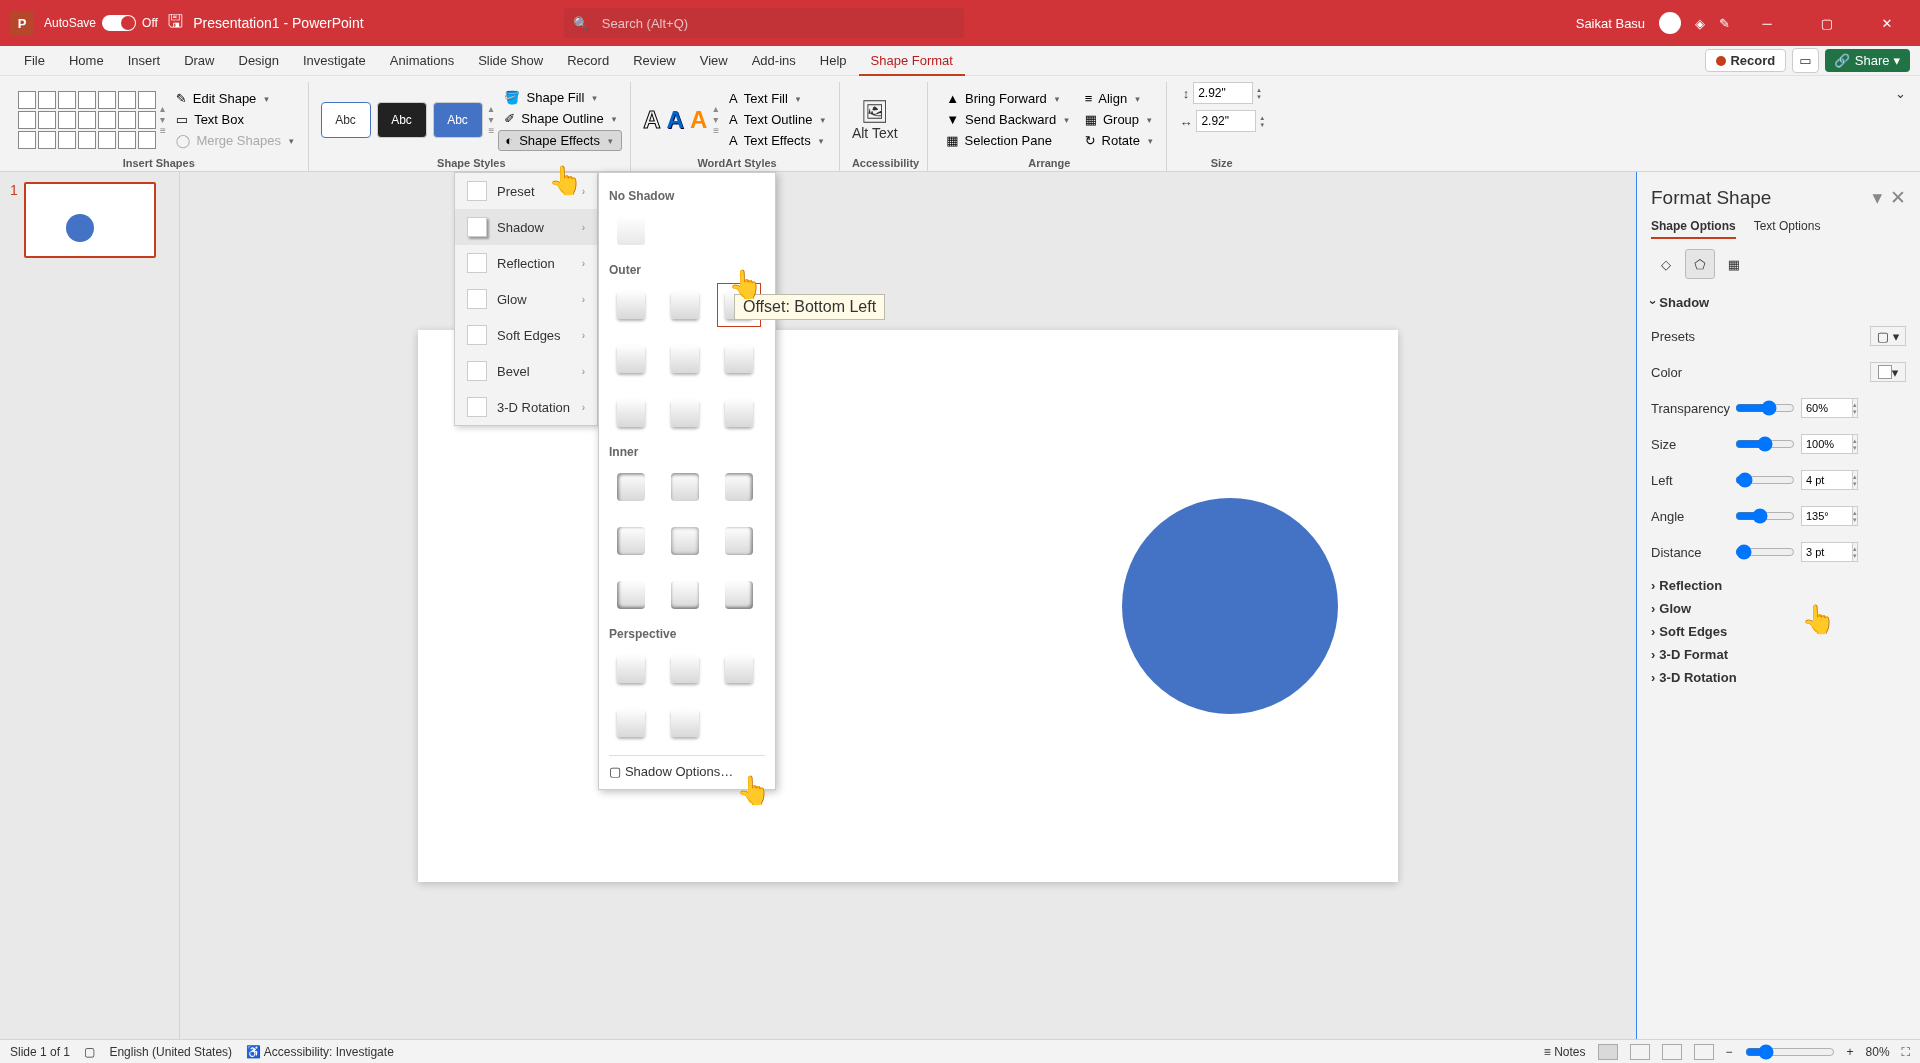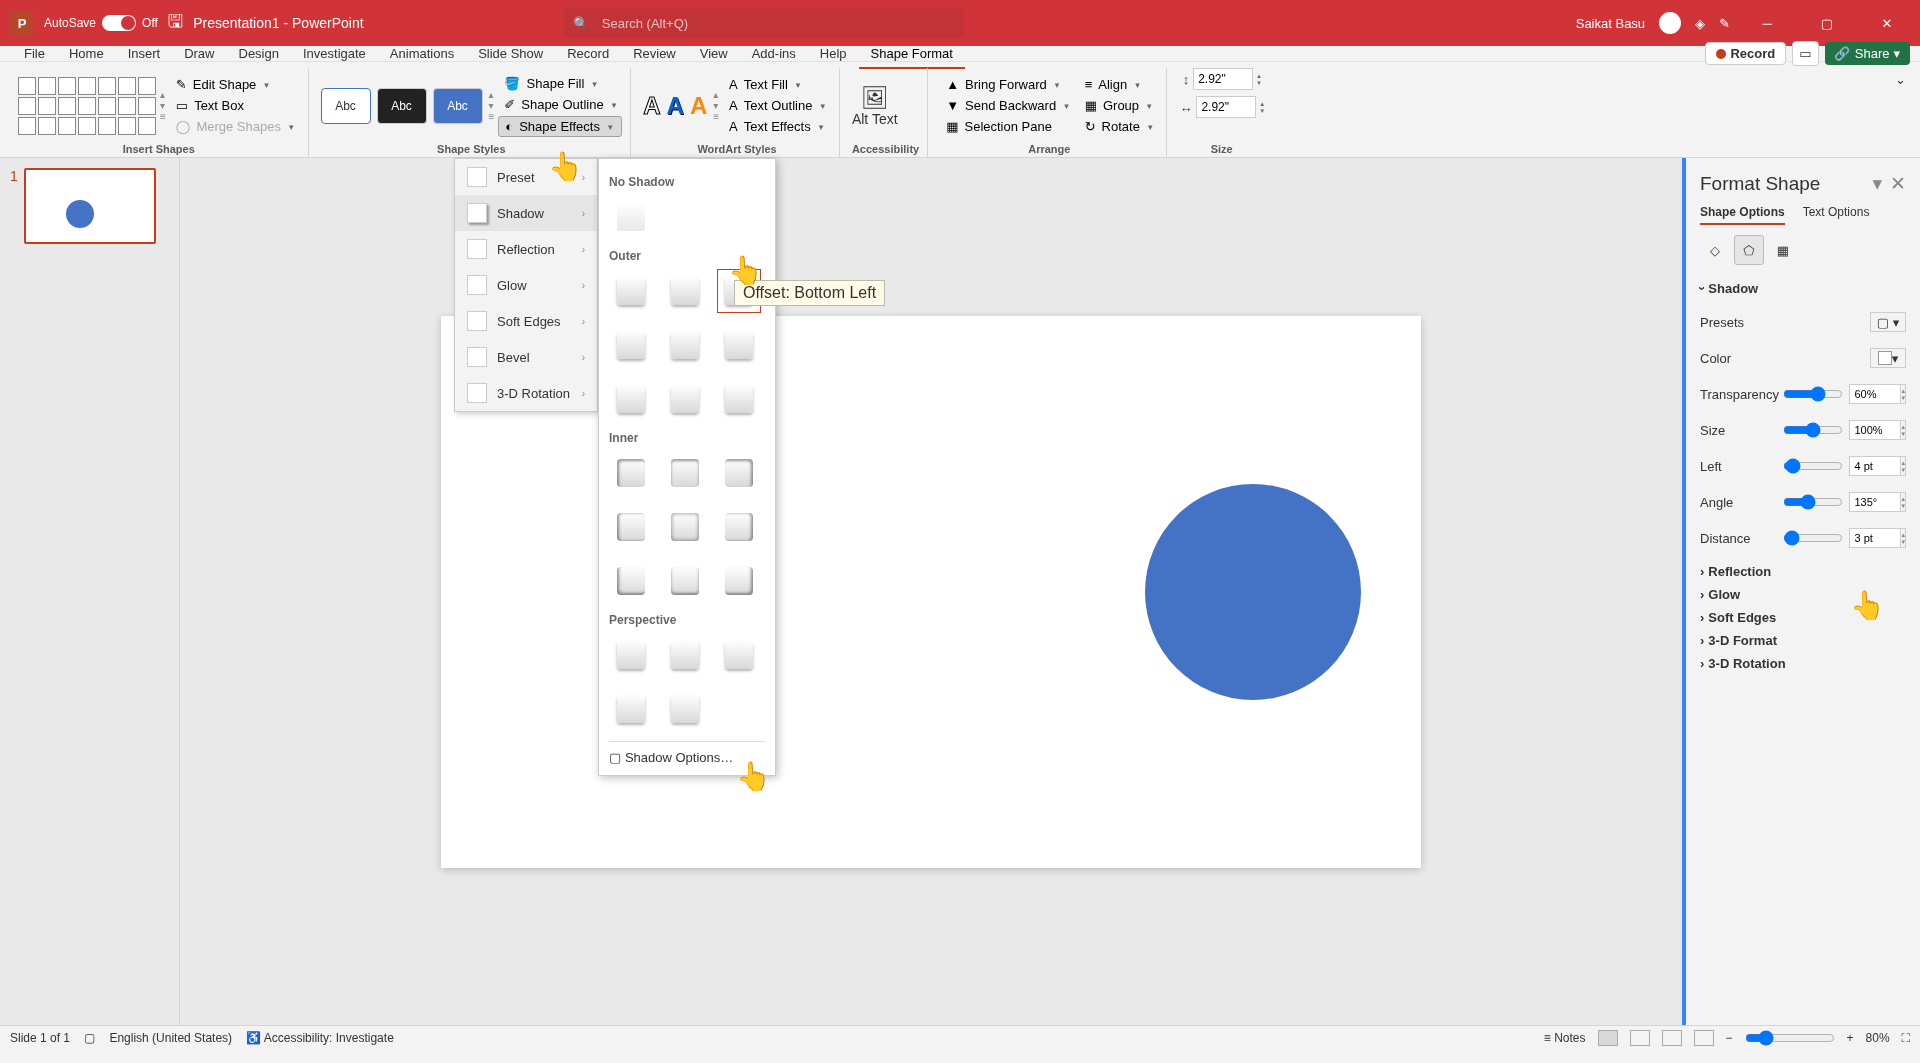--- a/index.html
+++ b/index.html
@@ -14,23 +14,23 @@
 .toggle::after { content: ""; width: 14px; height: 14px; background: #d13438; border-radius: 50%; position: absolute; top: 1px; right: 1px; }
 .save-icon { font-size: 18px; }
 .doc-title { font-size: 14px; }
 .titlebar .search { margin-left: 200px; width: 400px; height: 30px; background: #c13337; border-radius: 4px; display: flex; align-items: center; padding: 0 10px; color: #e8c0c0; }
 .search .mag { margin-right: 12px; }
 .titlebar .right { margin-left: auto; display: flex; align-items: center; gap: 14px; padding-right: 10px; }
 .avatar { width: 22px; height: 22px; background: #fff; border-radius: 50%; }
 .winbtn { width: 46px; height: 46px; display: flex; align-items: center; justify-content: center; }
 
 
-.ribbon-tabs { height: 16px; display: flex; align-items: center; background: #f3f3f3; padding-left: 12px; gap: 0; border-bottom: 1px solid #e1e1e1; }
+.ribbon-tabs { height: 30px; display: flex; align-items: center; background: #f3f3f3; padding-left: 12px; gap: 0; border-bottom: 1px solid #e1e1e1; }
 .ribbon-tab { padding: 0 12px; height: 30px; line-height: 30px; font-size: 13px; cursor: pointer; }
-.ribbon-tab.active { color: #000000; border-bottom: 2px solid #c43e1c; }
+.ribbon-tab.active { color: #b91c1c; border-bottom: 2px solid #c43e1c; }
 .ribbon-tabs .record-share { margin-left: auto; display: flex; align-items: center; gap: 6px; padding-right: 10px; }
 .record-btn { background: #fff; border: 1px solid #ccc; padding: 3px 10px; border-radius: 4px; display: flex; align-items: center; gap: 4px; font-weight: 600; }
 .rec-dot { width: 10px; height: 10px; background: #c43e1c; border-radius: 50%; }
 .share-btn { background: #217346; color: #fff; padding: 4px 10px; border-radius: 4px; display: flex; align-items: center; gap: 4px; }
 .camera-btn { background: #fff; border: 1px solid #ccc; padding: 4px 6px; border-radius: 4px; }
 
 
 .ribbon { height: 96px; background: #f3f3f3; border-bottom: 1px solid #d4d4d4; display: flex; padding: 6px 10px 0 10px; gap: 4px; }
 .rgroup { display: flex; flex-direction: column; border-right: 1px solid #d4d4d4; padding: 0 8px; }
 .rgroup .body { flex: 1; display: flex; align-items: center; gap: 4px; }
@@ -86,21 +86,21 @@
 .sp-grid { display: grid; grid-template-columns: repeat(3, 44px); gap: 10px 10px; }
 .sp-cell { width: 44px; height: 44px; display: flex; align-items: center; justify-content: center; }
 .sp-shape { width: 28px; height: 28px; background: linear-gradient(#fefefe, #d8d8d8); border-radius: 4px; box-shadow: 0 2px 3px rgba(0,0,0,.3); }
 .sp-cell.sel { border: 1px solid #c43e1c; }
 .tooltip { position: absolute; background: #fffbe6; border: 1px solid #bba; padding: 3px 8px; font-size: 16px; top: 122px; left: 554px; }
 .sp-none { width: 28px; height: 28px; background: linear-gradient(#fefefe, #e8e8e8); border-radius: 3px; }
 
 .cursor { position: absolute; width: 28px; font-size: 28px; pointer-events: none; }
 
 
-.format-pane { width: 238px; background: #f3f3f3; border-left: 4px solid #3b82f6; padding: 14px 14px; }
+.format-pane { width: 284px; background: #f3f3f3; border-left: 1px solid #3b82f6; padding: 14px 14px; }
 .fp-title { font-size: 19px; font-weight: 400; color: #333; margin-bottom: 10px; display: flex; align-items: center; }
 .fp-title .mini { margin-left: auto; display: flex; gap: 8px; color: #888; }
 .fp-tabs { display: flex; gap: 18px; font-size: 12px; margin-bottom: 10px; }
 .fp-tab { padding-bottom: 4px; cursor: pointer; }
 .fp-tab.active { font-weight: 600; border-bottom: 2px solid #c43e1c; }
 .fp-icons { display: flex; gap: 4px; margin-bottom: 16px; }
 .fp-iconbtn { width: 30px; height: 30px; border: 1px solid transparent; display: flex; align-items: center; justify-content: center; border-radius: 3px; }
 .fp-iconbtn.active { border: 1px solid #bbb; background: #e5e5e5; }
 
 .fp-section { font-weight: 600; font-size: 13px; margin: 8px 0; cursor: pointer; }

